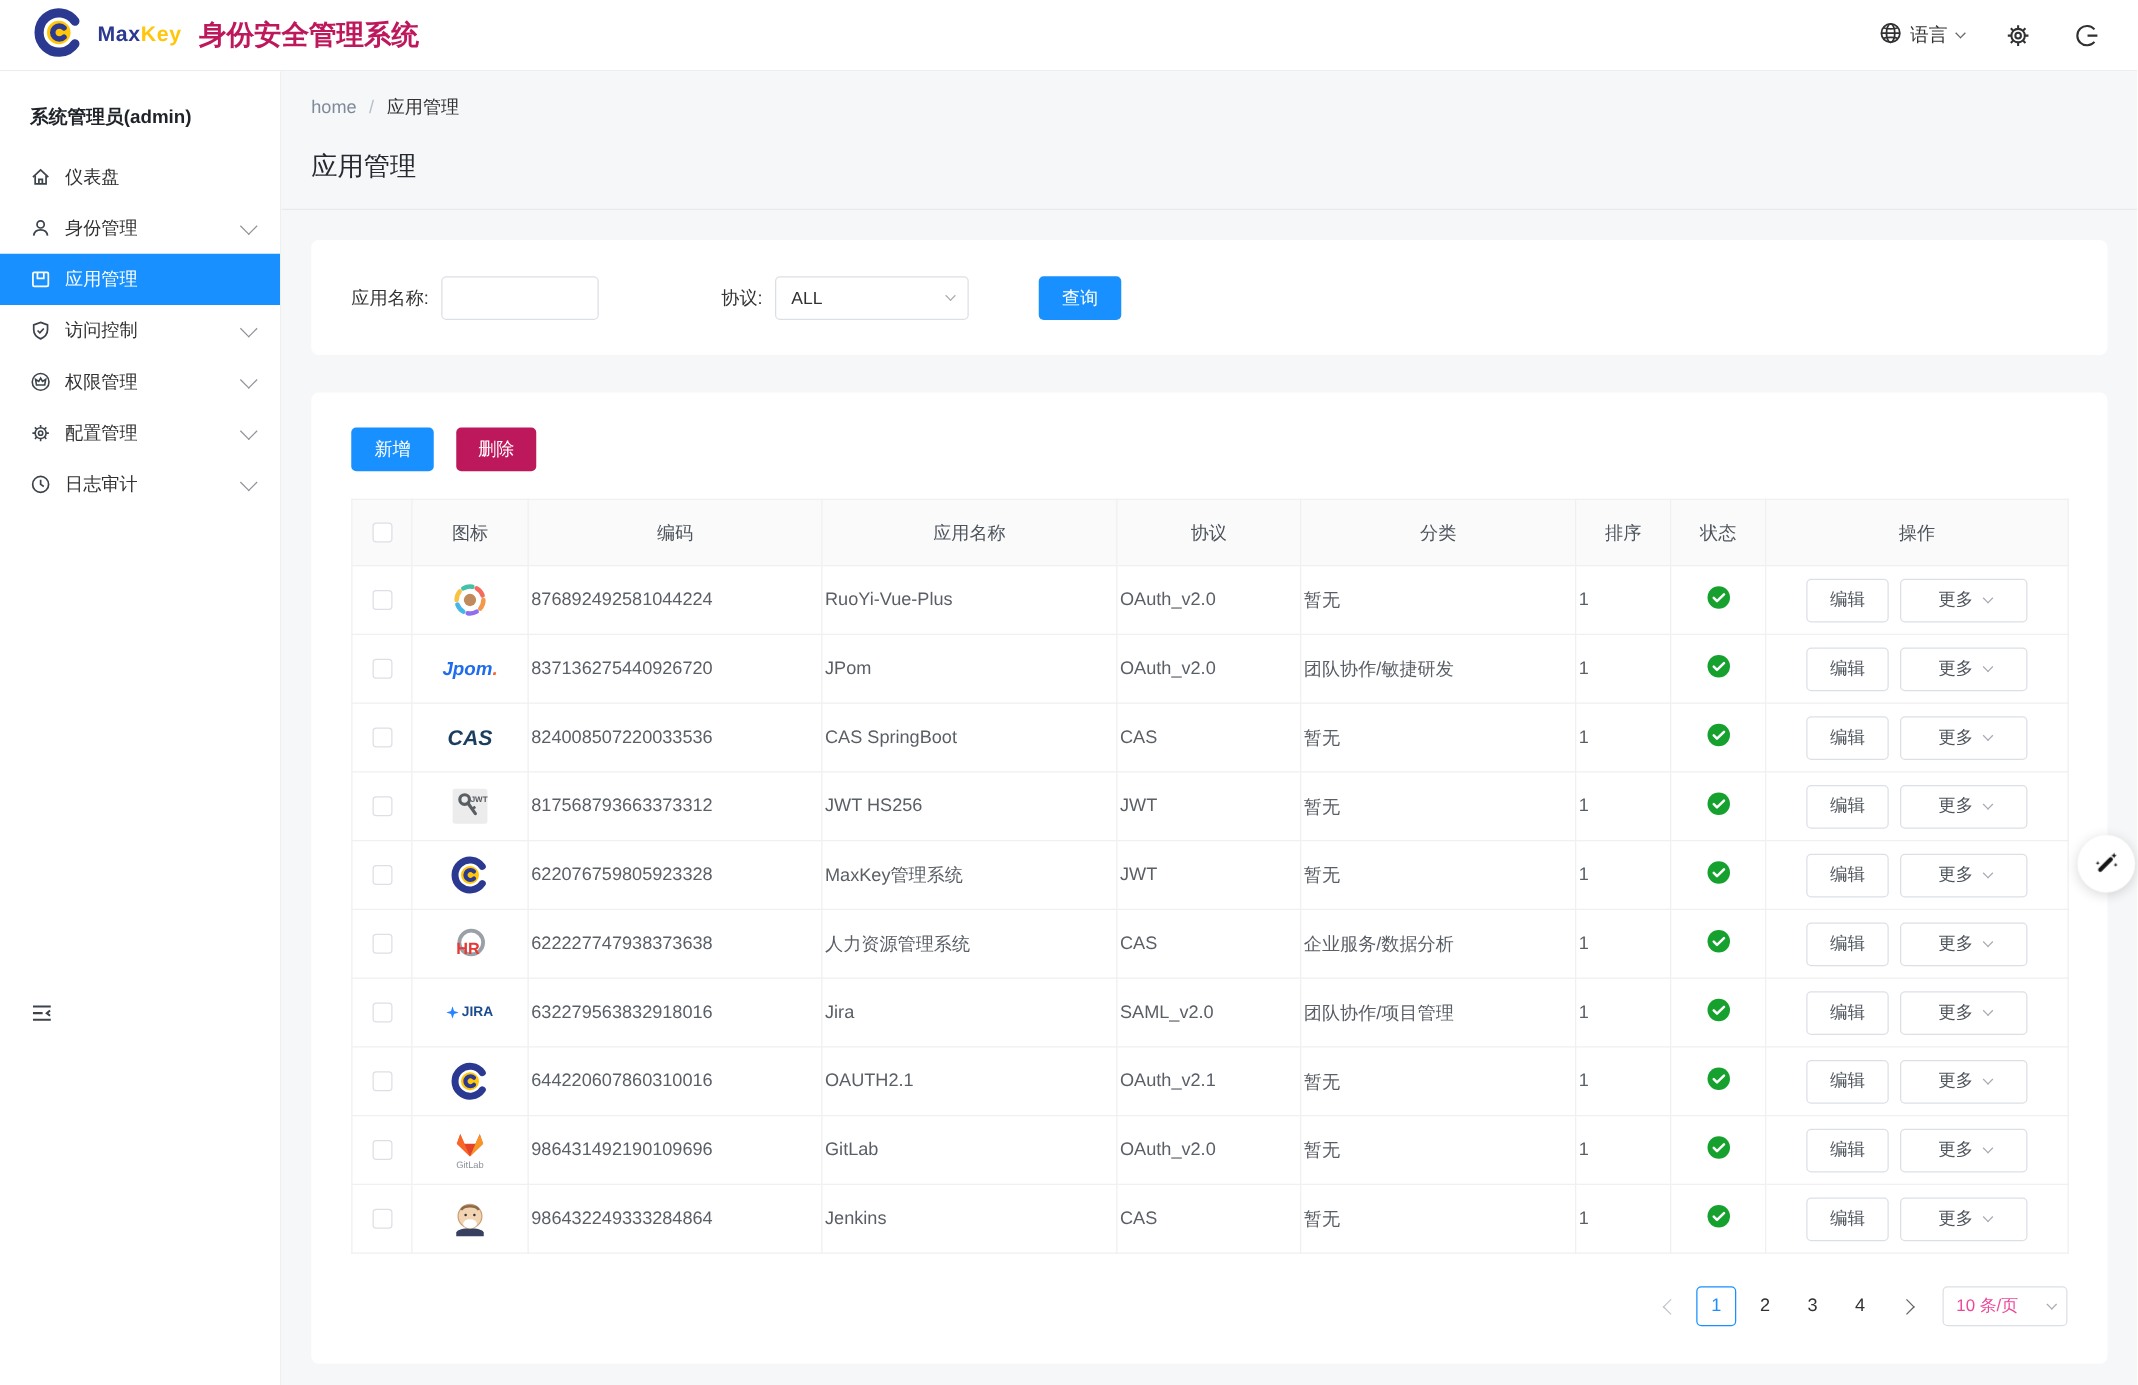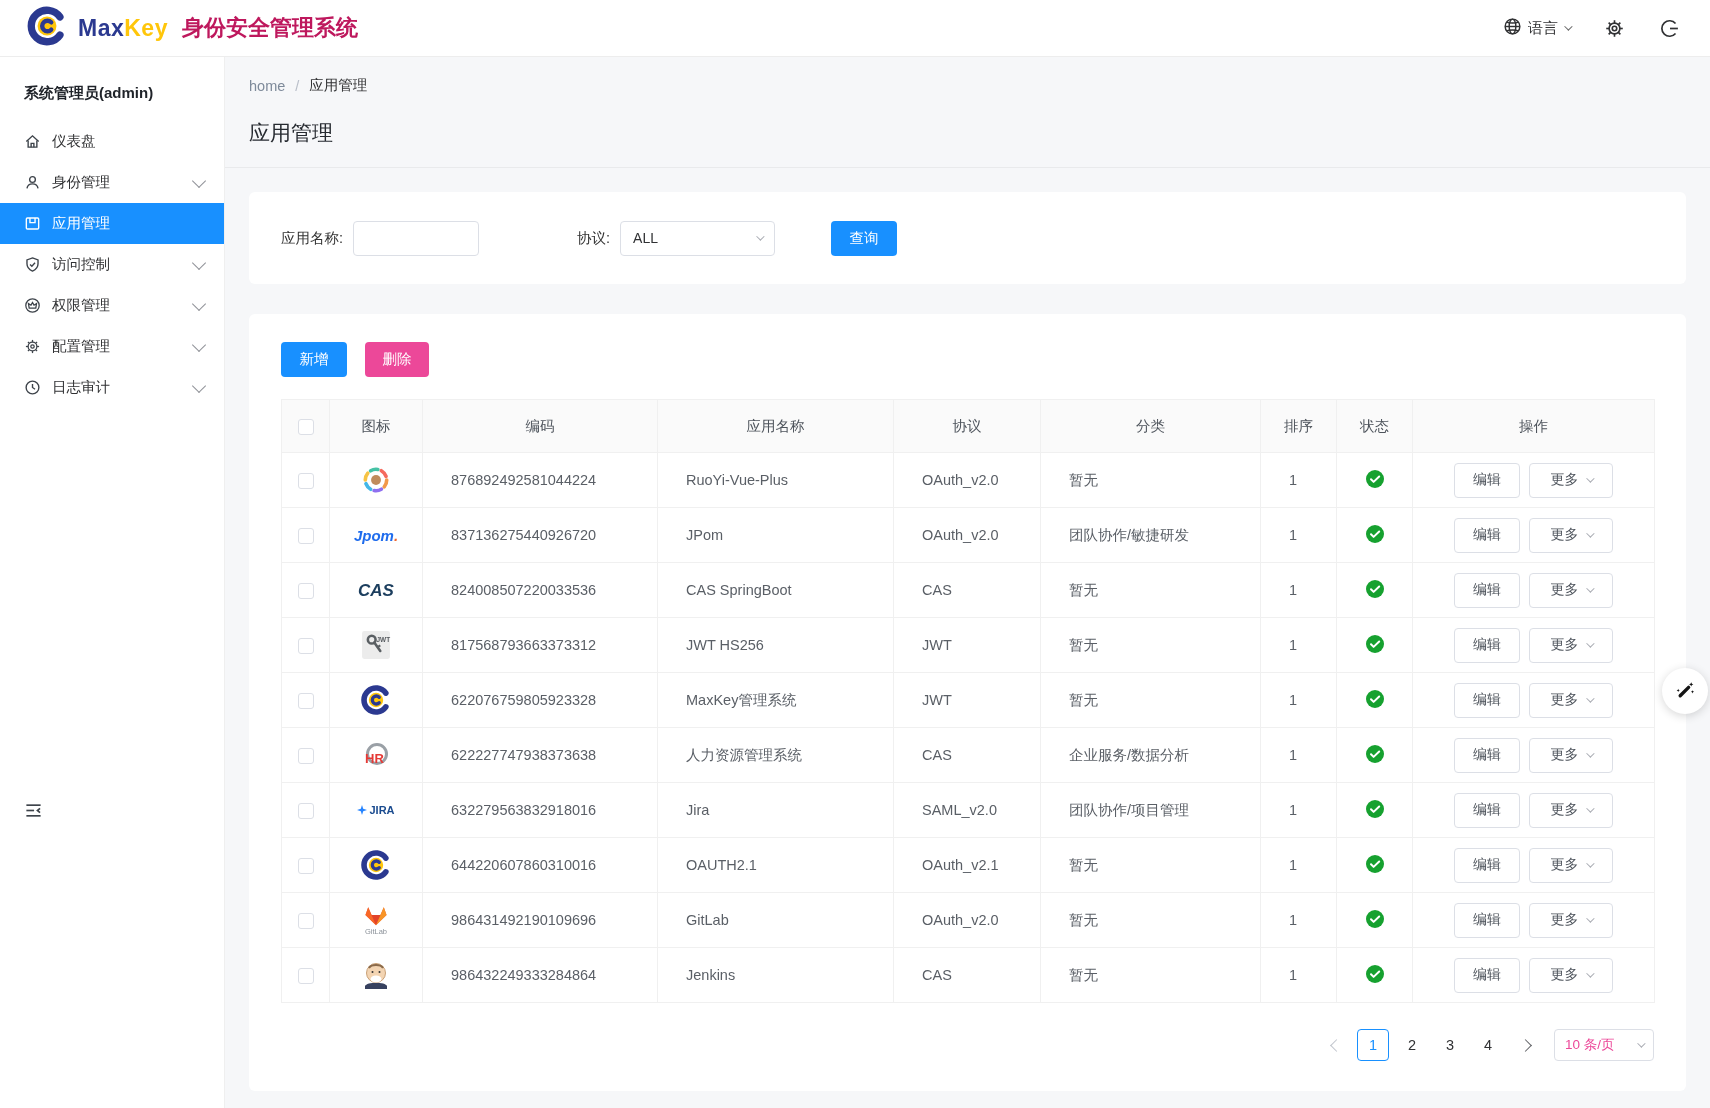--- a/index.html
+++ b/index.html
@@ -3,21 +3,21 @@
 <meta charset="utf-8">
 <style>
   * { margin:0; padding:0; box-sizing:border-box; }
   html,body { width:1710px; height:1108px; overflow:hidden; }
   body { font-family:"Liberation Sans","DejaVu Sans",sans-serif; color:#303133; background:#fff; }
   .app { width:1710px; height:1108px; display:flex; flex-direction:column; }
 
   
   .topbar { height:57px; background:#fff; border-bottom:1px solid #ededed; display:flex; align-items:center; justify-content:space-between; padding:0 30px 0 26px; flex:0 0 57px; }
   .brand { display:flex; align-items:center; gap:10px; }
-  .brand-name { font-size:23px; font-weight:bold; letter-spacing:.5px; }
+  .brand-name { font-size:17px; font-weight:bold; letter-spacing:.5px; }
   .brand-max { color:#2b3990; }
   .brand-key { color:#ffc60a; }
   .brand-title { font-size:22px; font-weight:bold; color:#be185d; margin-left:4px; }
   .top-actions { display:flex; align-items:center; gap:34px; color:#303133; }
   .lang { display:flex; align-items:center; gap:6px; font-size:15px; cursor:pointer; }
   .icon-btn { display:flex; align-items:center; cursor:pointer; }
 
   
   .caret { width:8px; height:8px; border-right:1.6px solid #666; border-bottom:1.6px solid #666; transform:rotate(45deg) translateY(-2px); display:inline-block; }
   .caret.small { width:6px; height:6px; }
@@ -47,40 +47,40 @@
 
   .card { background:#fff; border-radius:6px; }
   .filter-card { margin-top:24px; height:92px; display:flex; align-items:center; padding:0 32px; }
   .f-label { font-size:14.5px; color:#333; }
   .f-input { width:126px; height:35px; border:1px solid #dcdfe6; border-radius:4px; margin-left:10px; padding:0 10px; font-size:14px; outline:none; background:#fff; }
   .f-select { width:155px; height:35px; border:1px solid #dcdfe6; border-radius:4px; margin-left:10px; display:flex; align-items:center; justify-content:space-between; padding:0 12px; font-size:14px; color:#303133; cursor:pointer; background:#fff; }
   .gap-protocol { margin-left:98px; }
   .btn { border:none; border-radius:4px; color:#fff; font-size:14.5px; height:35px; cursor:pointer; font-family:inherit; }
   .btn-primary { background:#1890ff; }
   .btn-search { width:66px; margin-left:56px; }
-  .btn-danger { background:#ec4899; }
+  .btn-danger { background:#be185d; }
 
   .table-card { margin-top:30px; padding:28px 32px 30px 32px; }
   .toolbar { display:flex; gap:18px; }
   .btn-add { width:66px; }
   .btn-del { width:64px; }
 
   table.grid { width:100%; border-collapse:collapse; margin-top:22px; table-layout:fixed; }
   table.grid th, table.grid td { border:1px solid #f0f0f0; font-weight:normal; }
   table.grid th { height:53px; background:#fafafa; font-size:14.5px; color:#4e545c; text-align:center; }
   table.grid td { height:55px; font-size:14.5px; color:#5a5f66; }
   td.cell-left, th.hdr-left { text-align:left; padding-left:16px; }
-  td.cell-left { padding-left:28px; }
+  td.cell-left { padding-left:2px; }
   td.center { text-align:center; }
   .chk { width:16px; height:16px; border:1px solid #dcdfe6; border-radius:3px; background:#fff; display:inline-block; vertical-align:middle; cursor:pointer; }
   .icon-cell { display:flex; align-items:center; justify-content:center; }
 
   .mini-btn { height:35px; background:#fff; border:1px solid #dcdfe6; border-radius:4px; font-size:14px; color:#4e545c; cursor:pointer; font-family:inherit; }
   .mini-edit { width:66px; }
-  .mini-more { width:84px; display:inline-flex; align-items:center; justify-content:center; gap:7px; }
+  .mini-more { width:102px; display:inline-flex; align-items:center; justify-content:center; gap:7px; }
   .act-wrap { display:flex; gap:9px; justify-content:center; }
 
   
   .appicon { display:flex; flex-direction:column; align-items:center; justify-content:center; line-height:1; }
   .ai-jpom { font-size:15px; font-weight:bold; font-style:italic; color:#1f6ced; }
   .ai-jpom .dot { color:#f0652f; }
   .ai-cas { font-size:17px; font-weight:800; font-style:italic; color:#1c3e5e; }
   .ai-jira { font-size:11px; font-weight:800; color:#1a4b8f; display:flex; align-items:center; gap:2px; }
   .ai-gitlab-label { font-size:7.5px; color:#8c929a; margin-top:1px; }
 

